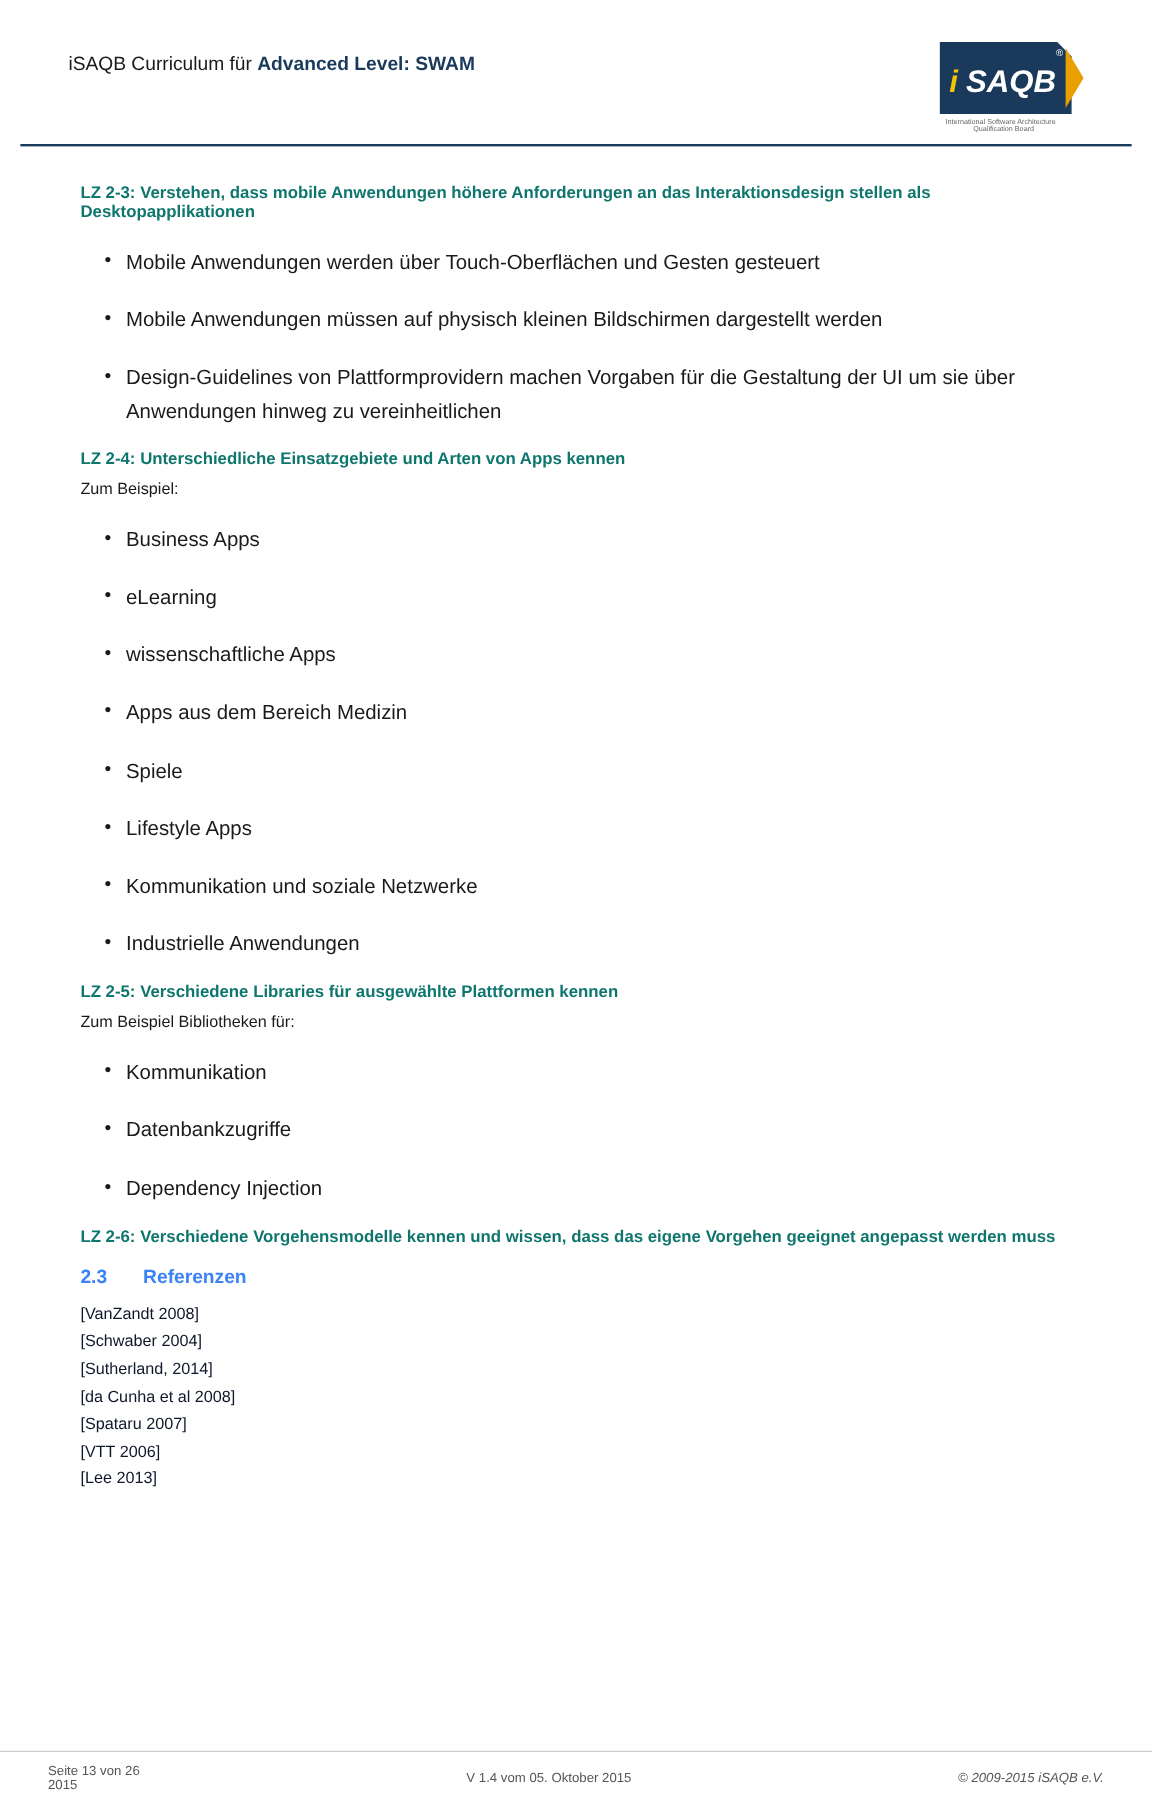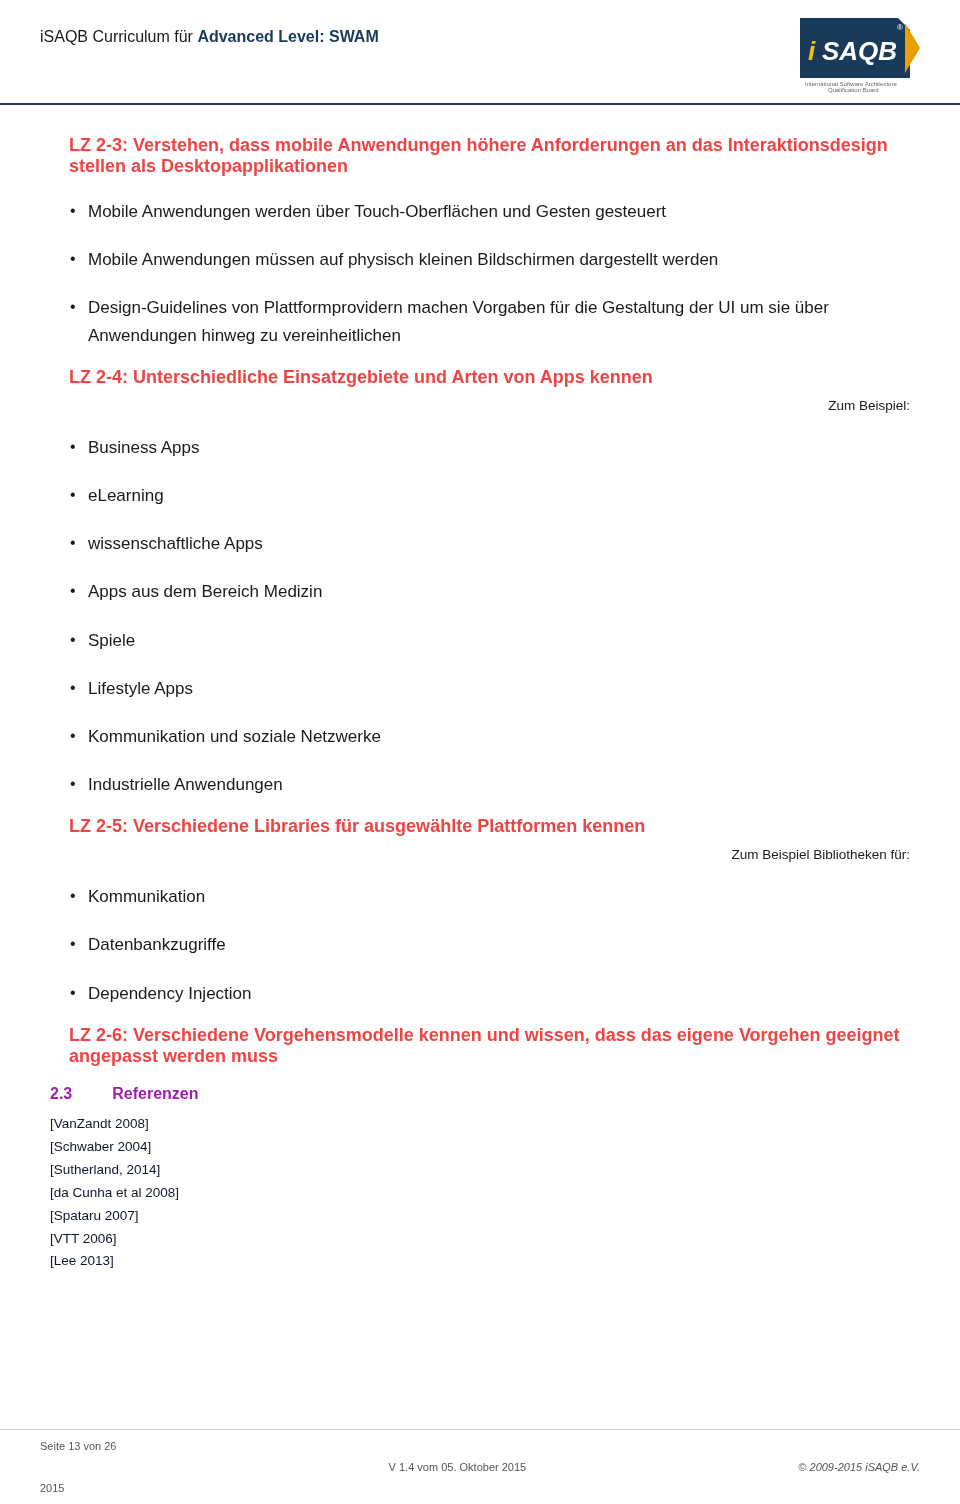--- a/index.html
+++ b/index.html
@@ -14,21 +14,21 @@
       color: #1a1a1a;
       background: #fff;
       width: 960px;
       min-height: 1504px;
       position: relative;
     }
 
     .page-container {
       width: 960px;
       min-height: 1504px;
-      padding: 0;
+      padding: 17px;
       position: relative;
       background: #fff;
     }
 
     
     .header {
       display: flex;
       justify-content: space-between;
       align-items: flex-start;
       padding: 18px 40px 10px 40px;
@@ -54,26 +54,25 @@
       height: 75px;
     }
 
     
     .main-content {
       padding: 0 50px 40px 50px;
     }
 
     
     .section-heading {
-      font-size: 18px;
+      font-size: 14px;
       font-weight: bold;
-      color: #ef4444;
+      color: #0f766e;
       margin-bottom: 10px;
       margin-top: 0;
-      margin-left: 19px;
     }
 
     ul.bullet-list {
       list-style: none;
       margin: 4px 0 12px 0;
       padding: 0 0 0 20px;
     }
 
     ul.bullet-list li {
       font-size: 17px;
@@ -96,32 +95,31 @@
 
     .section-block {
       margin-bottom: 18px;
     }
 
     .zum-beispiel-label {
       font-size: 13.5px;
       color: #1a1a1a;
       margin-bottom: 6px;
       display: block;
-      text-align: right;
     }
 
     
     .section-23-heading {
       font-size: 16px;
       font-weight: bold;
-      color: #a21caf;
+      color: #3b82f6;
       margin-bottom: 10px;
       margin-top: 8px;
       display: flex;
-      gap: 40px;
+      gap: 30px;
     }
 
     .references-list {
       font-size: 13.5px;
       color: #0f172a;
       line-height: 1.7;
     }
 
     
     .footer {
@@ -134,21 +132,20 @@
       display: flex;
       justify-content: space-between;
       align-items: center;
       font-size: 11px;
       color: #555;
     }
 
     .footer-left {
       display: flex;
       flex-direction: column;
-      gap: 30px;
     }
 
     .footer-center {
       text-align: left;
     }
 
     .footer-right {
       text-align: right;
       font-style: italic;
     }

